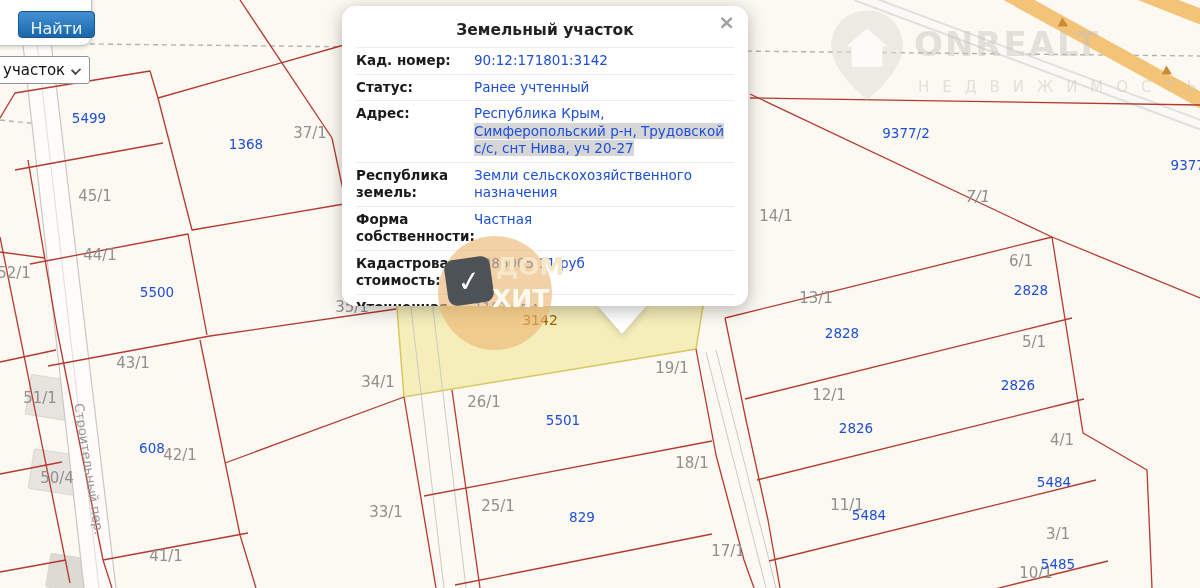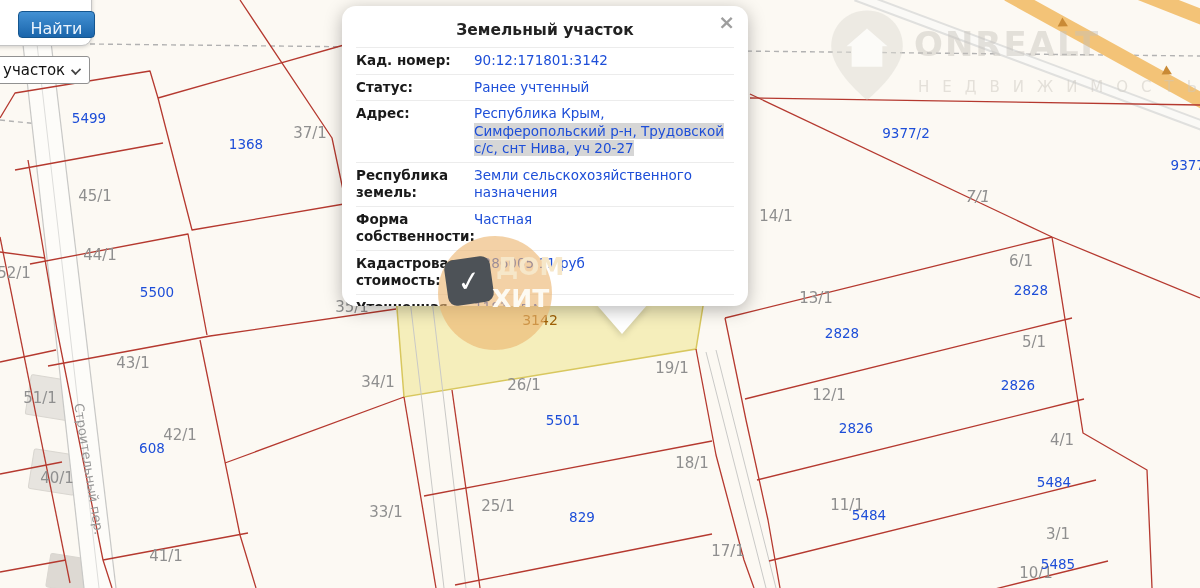--- a/index.html
+++ b/index.html
@@ -153,26 +153,26 @@
     <div class="sub">НЕДВИЖИМОСТЬ</div>
   </div>
 
   <div class="map-labels">
       <div class="mlabel lot" style="left: 95px; top: 196px;">45/1</div>
       <div class="mlabel lot" style="left: 310px; top: 133px;">37/1</div>
       <div class="mlabel lot" style="left: 14px; top: 273px;">52/1</div>
       <div class="mlabel lot" style="left: 100px; top: 255px;">44/1</div>
       <div class="mlabel lot" style="left: 133px; top: 363px;">43/1</div>
       <div class="mlabel lot" style="left: 40px; top: 398px;">51/1</div>
-      <div class="mlabel lot" style="left: 180px; top: 435px; text-align: center;">42/1</div>
-      <div class="mlabel lot" style="left: 57px; top: 478px;">40/1</div>
+      <div class="mlabel lot" style="left: 180px; top: 455px; text-align: center;">42/1</div>
+      <div class="mlabel lot" style="left: 57px; top: 478px;">50/4</div>
       <div class="mlabel lot" style="left: 166px; top: 556px;">41/1</div>
       <div class="mlabel lot" style="left: 352px; top: 307px;">35/1</div>
       <div class="mlabel lot" style="left: 378px; top: 382px;">34/1</div>
-      <div class="mlabel lot" style="left: 484px; top: 385px; margin-left: 40px;">26/1</div>
+      <div class="mlabel lot" style="left: 484px; top: 402px;">26/1</div>
       <div class="mlabel lot" style="left: 672px; top: 368px;">19/1</div>
       <div class="mlabel lot" style="left: 386px; top: 512px;">33/1</div>
       <div class="mlabel lot" style="left: 498px; top: 506px;">25/1</div>
       <div class="mlabel lot" style="left: 692px; top: 463px;">18/1</div>
       <div class="mlabel lot" style="left: 728px; top: 551px;">17/1</div>
       <div class="mlabel lot" style="left: 776px; top: 216px;">14/1</div>
       <div class="mlabel lot" style="left: 978px; top: 197px; font-style: italic;">7/1</div>
       <div class="mlabel lot" style="left: 1021px; top: 261px;">6/1</div>
       <div class="mlabel lot" style="left: 816px; top: 298px;">13/1</div>
       <div class="mlabel lot" style="left: 1034px; top: 342px;">5/1</div>

